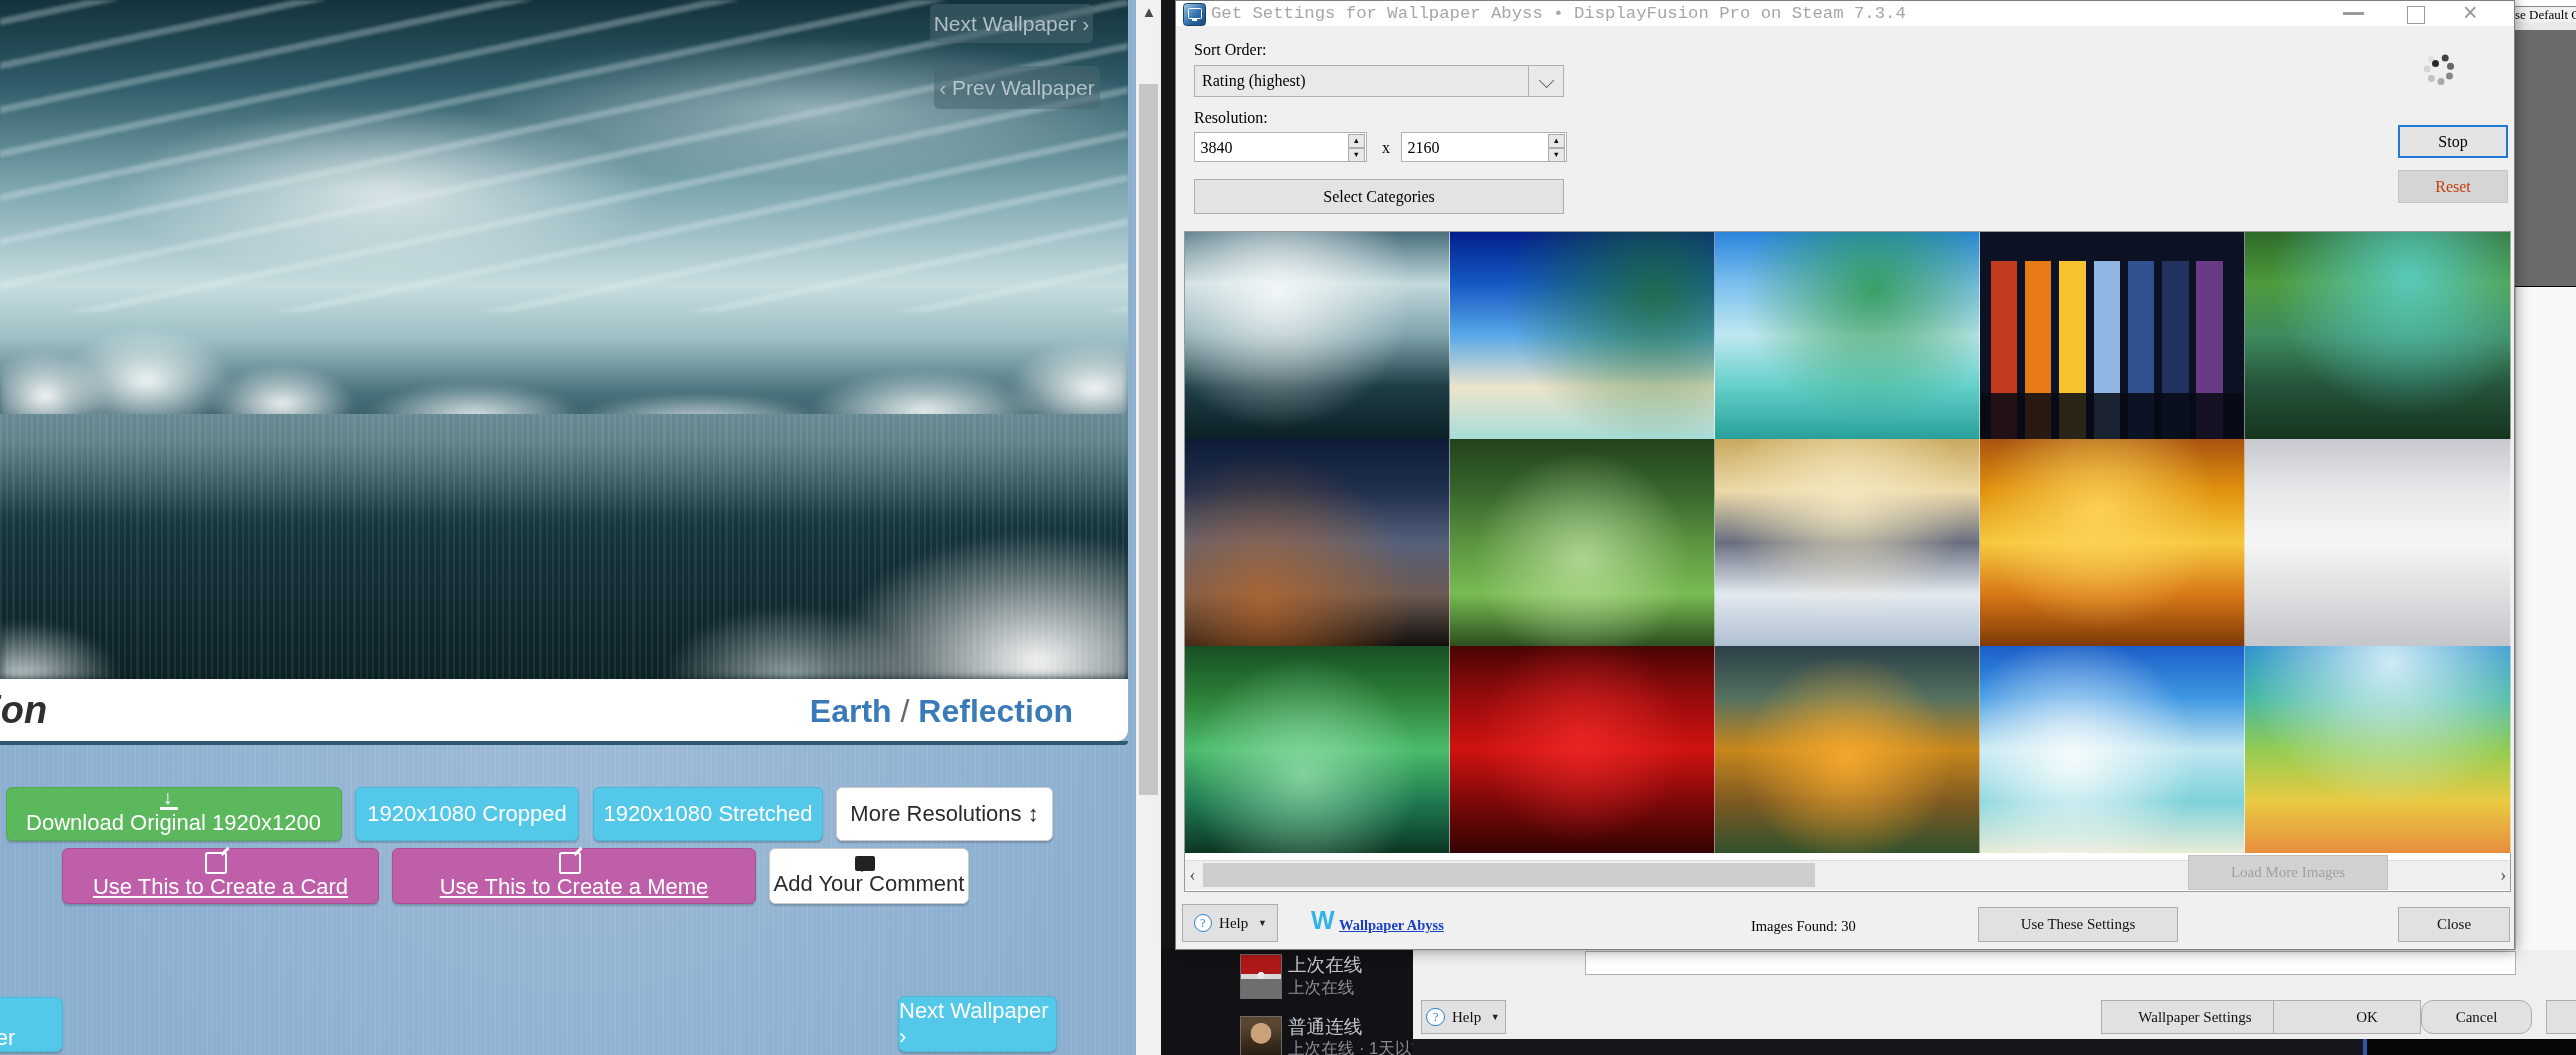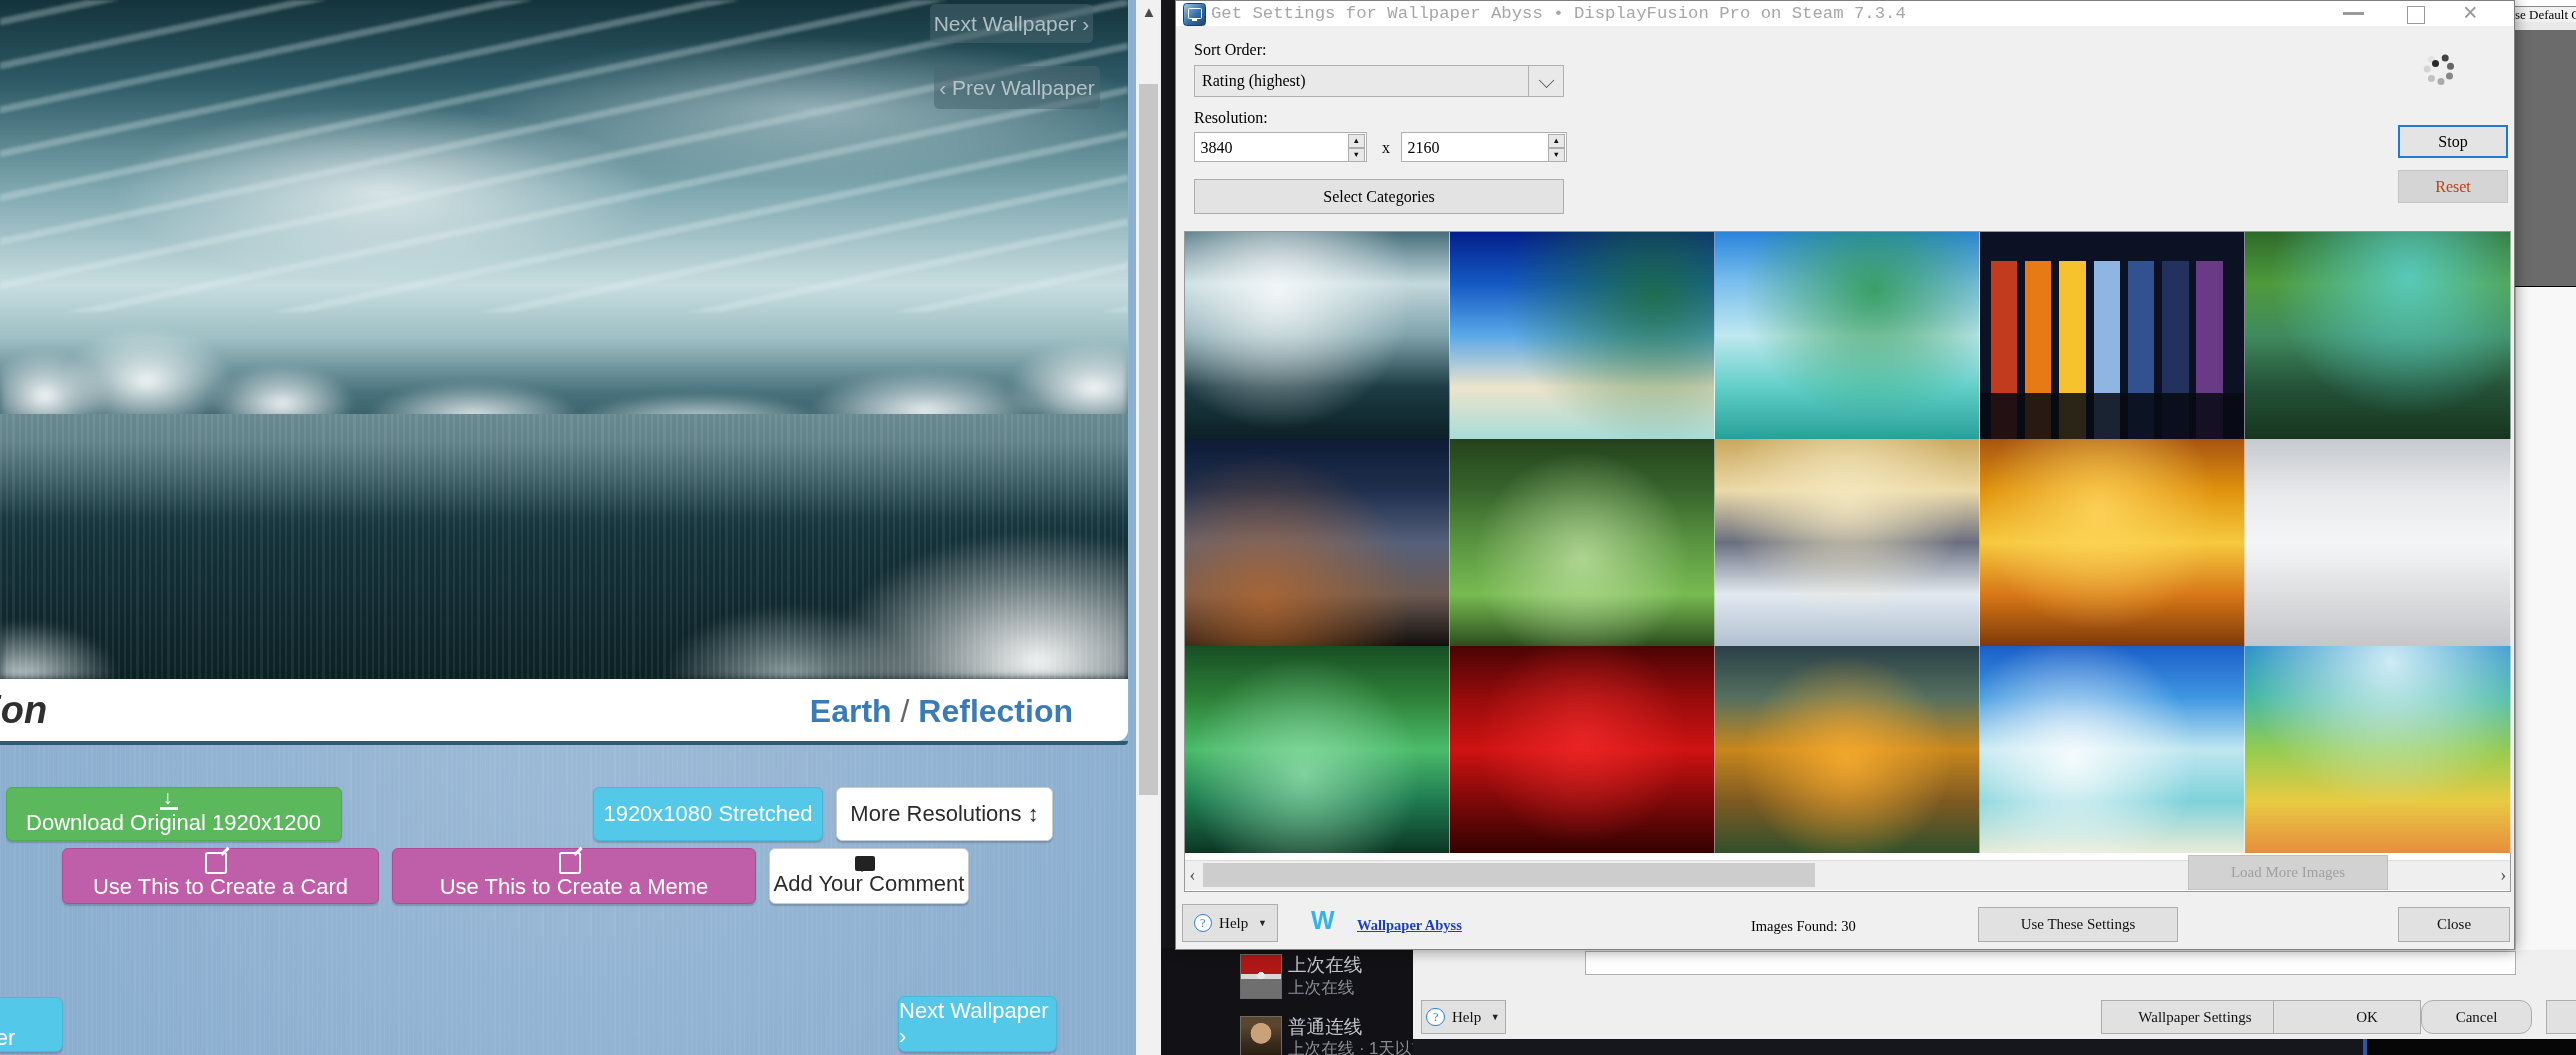--- a/index.html
+++ b/index.html
@@ -52,21 +52,21 @@
   #title-partial{left:-9.7px;top:689px;font-size:38px;font-weight:700;font-style:italic;color:#2f2f2f;}
   #breadcrumb{top:693px;right:55px;font-size:32px;font-weight:700;}
   #breadcrumb .cat{color:#3a7ab8;}
   #breadcrumb .sep{color:#666;font-weight:400;}
 
   .act-btn{height:52px;border-radius:6.2px;display:flex;align-items:center;justify-content:center;
     font-size:22px;color:#fff;box-shadow:0 1.4px 1.4px rgba(0,0,0,.18);flex-direction:column;}
   .green{background:#5cb85c;border:0.7px solid #4cae4c;}
   .teal{background:#54c8e8;border:0.7px solid #46b8da;}
   .whiteb{background:#fff;color:#2b2b2b;border:0.7px solid #ccc;}
-  .magenta{background:#bf5fa9;border:0.7px solid #aa4f96;}
+  .magenta{background:#bf5fa9;border:0.7px solid #aa4f96;text-decoration:underline;}
   #btn-download{left:5.5px;top:787px;width:334px;}
   #btn-cropped{left:355px;top:787px;width:222px;}
   #btn-stretched{left:593px;top:787px;width:228px;}
   #btn-more{left:836px;top:787px;width:215px;}
   #btn-card{left:62px;top:848px;width:315px;height:54px;}
   #btn-meme{left:392px;top:848px;width:362px;height:54px;}
   #btn-comment{left:769px;top:848px;width:198px;height:54px;}
   #btn-prev{left:-84px;top:997px;width:138px;height:53px;border-radius:7px;justify-content:flex-end;padding-right:7px;overflow:hidden;}
   #btn-next{left:898px;top:996px;width:157px;height:54px;border-radius:7px;}
   .ico{display:inline-block;margin-right:8.3px;}
@@ -161,21 +161,21 @@
   .thumb{border-right:0.7px solid rgba(255,255,255,.5);}
   #hscroll{left:0.7px;top:628px;width:1325px;height:29px;background:#efefef;border-top:0.7px solid #ddd;}
   .hs-arrow{position:absolute;top:4.1px;font-size:18px;color:#555;}
   #hs-left{left:4.1px;} #hs-right{right:4.1px;}
   #hs-thumb{position:absolute;left:18px;top:2.1px;width:612px;height:24px;background:#cdcdcd;}
 
   #help1{left:6.2px;top:903px;width:94px;height:36px;}
   .help-q{width:16.6px;height:16.6px;border-radius:50%;border:1.4px solid #2a7fd4;color:#2a7fd4;font-size:12.4px;line-height:16.6px;text-align:center;margin-right:7px;background:#fff;}
   .help-caret{margin-left:9.7px;font-size:9px;color:#222;}
   #wa-logo{left:135px;top:905px;font-size:25px;font-weight:700;color:#35b2e8;font-family:"Liberation Sans",sans-serif;}
-  #wa-link{left:163px;top:916px;font-size:14.5px;color:#1a3fc4;text-decoration:underline;font-weight:700;margin-left:18px;}
+  #wa-link{left:163px;top:916px;font-size:14.5px;color:#1a3fc4;text-decoration:underline;font-weight:700;}
   #images-found{left:575px;top:917px;font-size:14.5px;}
   #btn-use{left:802px;top:906px;width:198px;height:33px;}
   #btn-load{left:1012px;top:854px;width:198px;height:33px;background:#d2d2d2;border:0.7px solid #c0c0c0;color:#a0a0a0;}
   #btn-close2{left:1222px;top:906px;width:110px;height:33px;}
 </style>
 </head>
 <body>
 
 <div class="abs" id="left-page">
   <div class="abs" id="content-card">
@@ -193,20 +193,21 @@
       <span class="sep">/</span>
       <span class="cat">Reflection</span>
     </div>
   </div>
   <div class="abs" id="card-underline"></div>
 
   <div class="abs act-btn green" id="btn-download">
     <span class="ico" id="dl-icon"></span>
     <span>Download Original 1920x1200</span>
   </div>
+  <div class="abs act-btn teal" id="btn-cropped">1920x1080 Cropped</div>
   <div class="abs act-btn teal" id="btn-stretched">1920x1080 Stretched</div>
   <div class="abs act-btn whiteb" id="btn-more">More Resolutions ↕</div>
 
   <div class="abs act-btn magenta" id="btn-card">
     <span class="ico edit-icon"></span>
     <span>Use This to Create a Card</span>
   </div>
   <div class="abs act-btn magenta" id="btn-meme">
     <span class="ico edit-icon"></span>
     <span>Use This to Create a Meme</span>

